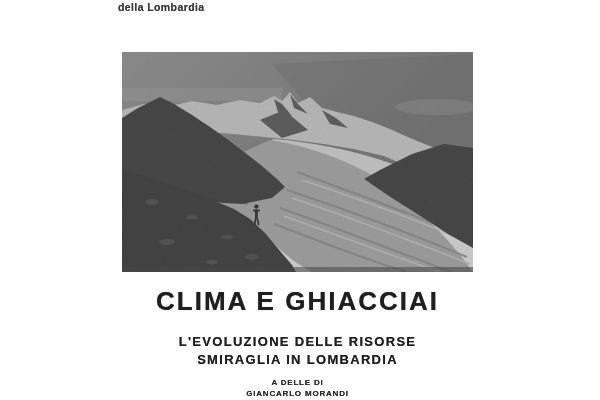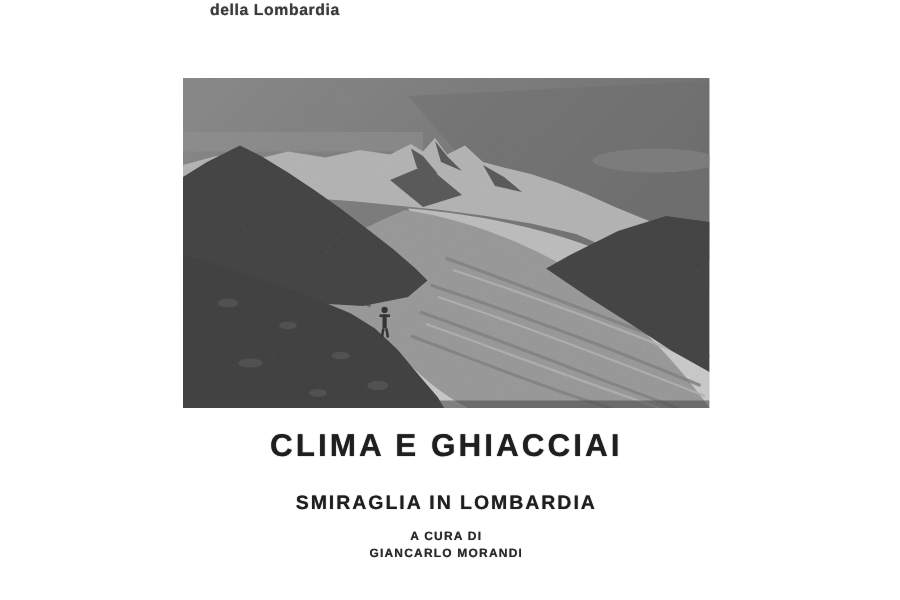--- a/index.html
+++ b/index.html
@@ -2,35 +2,35 @@
 <html><head>
 <meta charset="utf-8">
 <style>
   html,body{margin:0;padding:0;}
   body{
     width:600px;height:400px;position:relative;overflow:hidden;
     background:#ffffff;
     font-family:"Liberation Sans", sans-serif;
   }
   .top-text{
-    position:absolute;left:140px;top:1px;
+    position:absolute;left:118px;top:1px;
     font-size:10.5px;font-weight:600;color:#3b3b3b;
     letter-spacing:0.4px;
     text-shadow:0 0 0.6px rgba(60,60,60,.8);
   }
   .photo{
     position:absolute;left:122px;top:52px;width:351px;height:220px;
   }
   .photo svg{display:block;width:351px;height:220px;}
   .title-block{
     position:absolute;left:122px;top:286px;width:351px;
     text-align:center;color:#1f1f1f;
   }
   .main-title{
-    margin:0;font-size:21px;font-weight:bold;letter-spacing:2px;
+    margin:0;font-size:26px;font-weight:bold;letter-spacing:2px;
     color:#1f1f1f;text-shadow:0 0 0.7px rgba(30,30,30,.85);
   }
   .subtitle{
     margin-top:16px;font-size:13px;font-weight:bold;letter-spacing:1.3px;
     line-height:18px;text-shadow:0 0 0.6px rgba(30,30,30,.8);
   }
   .credits{
     margin-top:9px;font-size:8px;font-weight:bold;letter-spacing:0.8px;
     line-height:10.5px;color:#2a2a2a;text-shadow:0 0 0.5px rgba(40,40,40,.8);
   }
@@ -131,19 +131,20 @@
     <rect x="0" y="215" width="351" height="5" fill="#2f2f2f" opacity="0.55"></rect>
 
     <rect x="0" y="0" width="351" height="220" filter="url(#grainDark)" opacity="0.26"></rect>
     <rect x="0" y="0" width="351" height="220" filter="url(#grainLight)" opacity="0.16"></rect>
   </svg>
 </div>
 
 <div class="title-block">
   <h1 class="main-title">CLIMA E GHIACCIAI</h1>
   <div class="subtitle">
+    <div>L'EVOLUZIONE DELLE RISORSE</div>
     <div>SMIRAGLIA IN LOMBARDIA</div>
   </div>
   <div class="credits">
-    <div>A CURA DI</div>
+    <div>A DELLE DI</div>
     <div>GIANCARLO MORANDI</div>
   </div>
 </div>
 
 </body></html>

